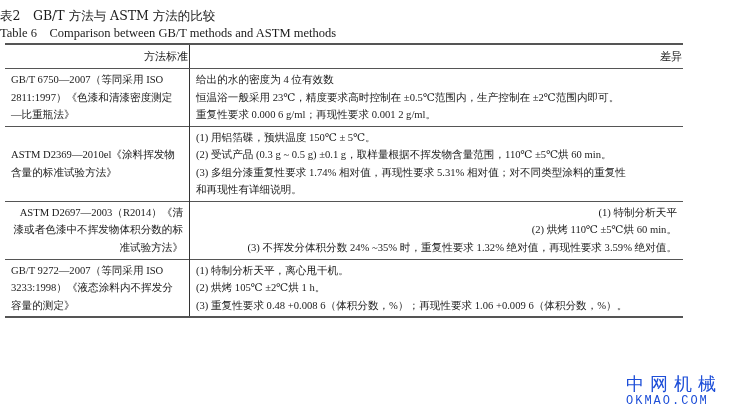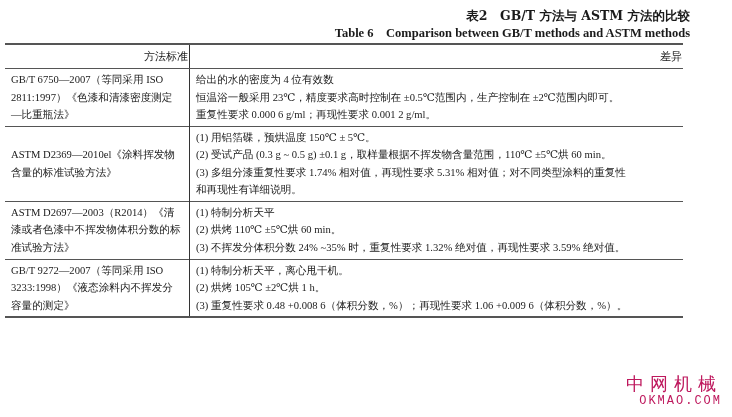--- a/index.html
+++ b/index.html
@@ -1,29 +1,29 @@
 <!DOCTYPE html>
 <html><head>
   <meta charset="utf-8">
   <style>
     html, body { margin: 0; padding: 0; background: #ffffff; }
     body { width: 732px; height: 417px; position: relative; overflow: hidden;
            font-family: "DejaVu Serif", "Liberation Serif", serif; color: #1a1a1a; }
-    .caption { position: absolute; left: 0; width: 690px; text-align: right; font-weight: bold; }
+    .caption { position: absolute; left: 0; width: 690px; text-align: left; font-weight: normal; }
     .cap-cn { top: 8px; font-size: 12.5px; }
     .cap-en { top: 25px; font-size: 12.5px; font-family: "Liberation Serif", serif; }
     table { position: absolute; left: 5px; top: 43px; width: 678px; border-collapse: collapse;
             border-top: 2px solid #555; border-bottom: 2px solid #555; font-size: 10.6px; }
     th { font-weight: normal; font-size: 11px; height: 21px; border-bottom: 1.5px solid #555; text-align: right; }
     td { vertical-align: middle; padding: 2px 6px 2px 6px; line-height: 17.5px; border-top: 1.3px solid #555; }
     td.std { width: 170px; font-family: "Liberation Serif", "DejaVu Serif", serif; }
     td.diff { font-family: "Liberation Serif", "DejaVu Serif", serif; }
     .col-div { border-left: 1px solid #333; }
     .line { display: block; white-space: nowrap; }
-    .watermark { position: absolute; right: 10px; top: 374px; text-align: right; color: #be185d; }
+    .watermark { position: absolute; right: 10px; top: 374px; text-align: left; color: #1d4ed8; }
     .wm-cn { font-size: 18px; letter-spacing: 6px; font-family: "DejaVu Sans", sans-serif; line-height: 20px; }
     .wm-en { font-size: 12px; letter-spacing: 2px; font-family: Liberation Mono, monospace; line-height: 14px; }
   </style>
 </head>
 <body>
 
 <div class="caption cap-cn">表2　GB/T 方法与 ASTM 方法的比较</div>
 <div class="caption cap-en">Table 6　Comparison between GB/T methods and ASTM methods</div>
 
 <table>
@@ -44,21 +44,21 @@
     </tr>
     <tr style="height:73px;">
       <td class="std">ASTM D2369—2010el《涂料挥发物含量的标准试验方法》</td>
       <td class="diff col-div">
         <span class="line">(1) 用铝箔碟，预烘温度 150℃ ± 5℃。</span>
         <span class="line">(2) 受试产品 (0.3 g ~ 0.5 g) ±0.1 g，取样量根据不挥发物含量范围，110℃ ±5℃烘 60 min。</span>
         <span class="line">(3) 多组分漆重复性要求 1.74% 相对值，再现性要求 5.31% 相对值；对不同类型涂料的重复性</span>
         <span class="line">和再现性有详细说明。</span>
       </td>
     </tr>
-    <tr style="height:58px;">
+    <tr style="height:58px;text-align:right;">
       <td class="std">ASTM D2697—2003（R2014）《清漆或者色漆中不挥发物体积分数的标准试验方法》</td>
       <td class="diff col-div">
         <span class="line">(1) 特制分析天平</span>
         <span class="line">(2) 烘烤 110℃ ±5℃烘 60 min。</span>
         <span class="line">(3) 不挥发分体积分数 24% ~35% 时，重复性要求 1.32% 绝对值，再现性要求 3.59% 绝对值。</span>
       </td>
     </tr>
     <tr style="height:52px;">
       <td class="std">GB/T 9272—2007（等同采用 ISO 3233:1998）《液态涂料内不挥发分容量的测定》</td>
       <td class="diff col-div">

